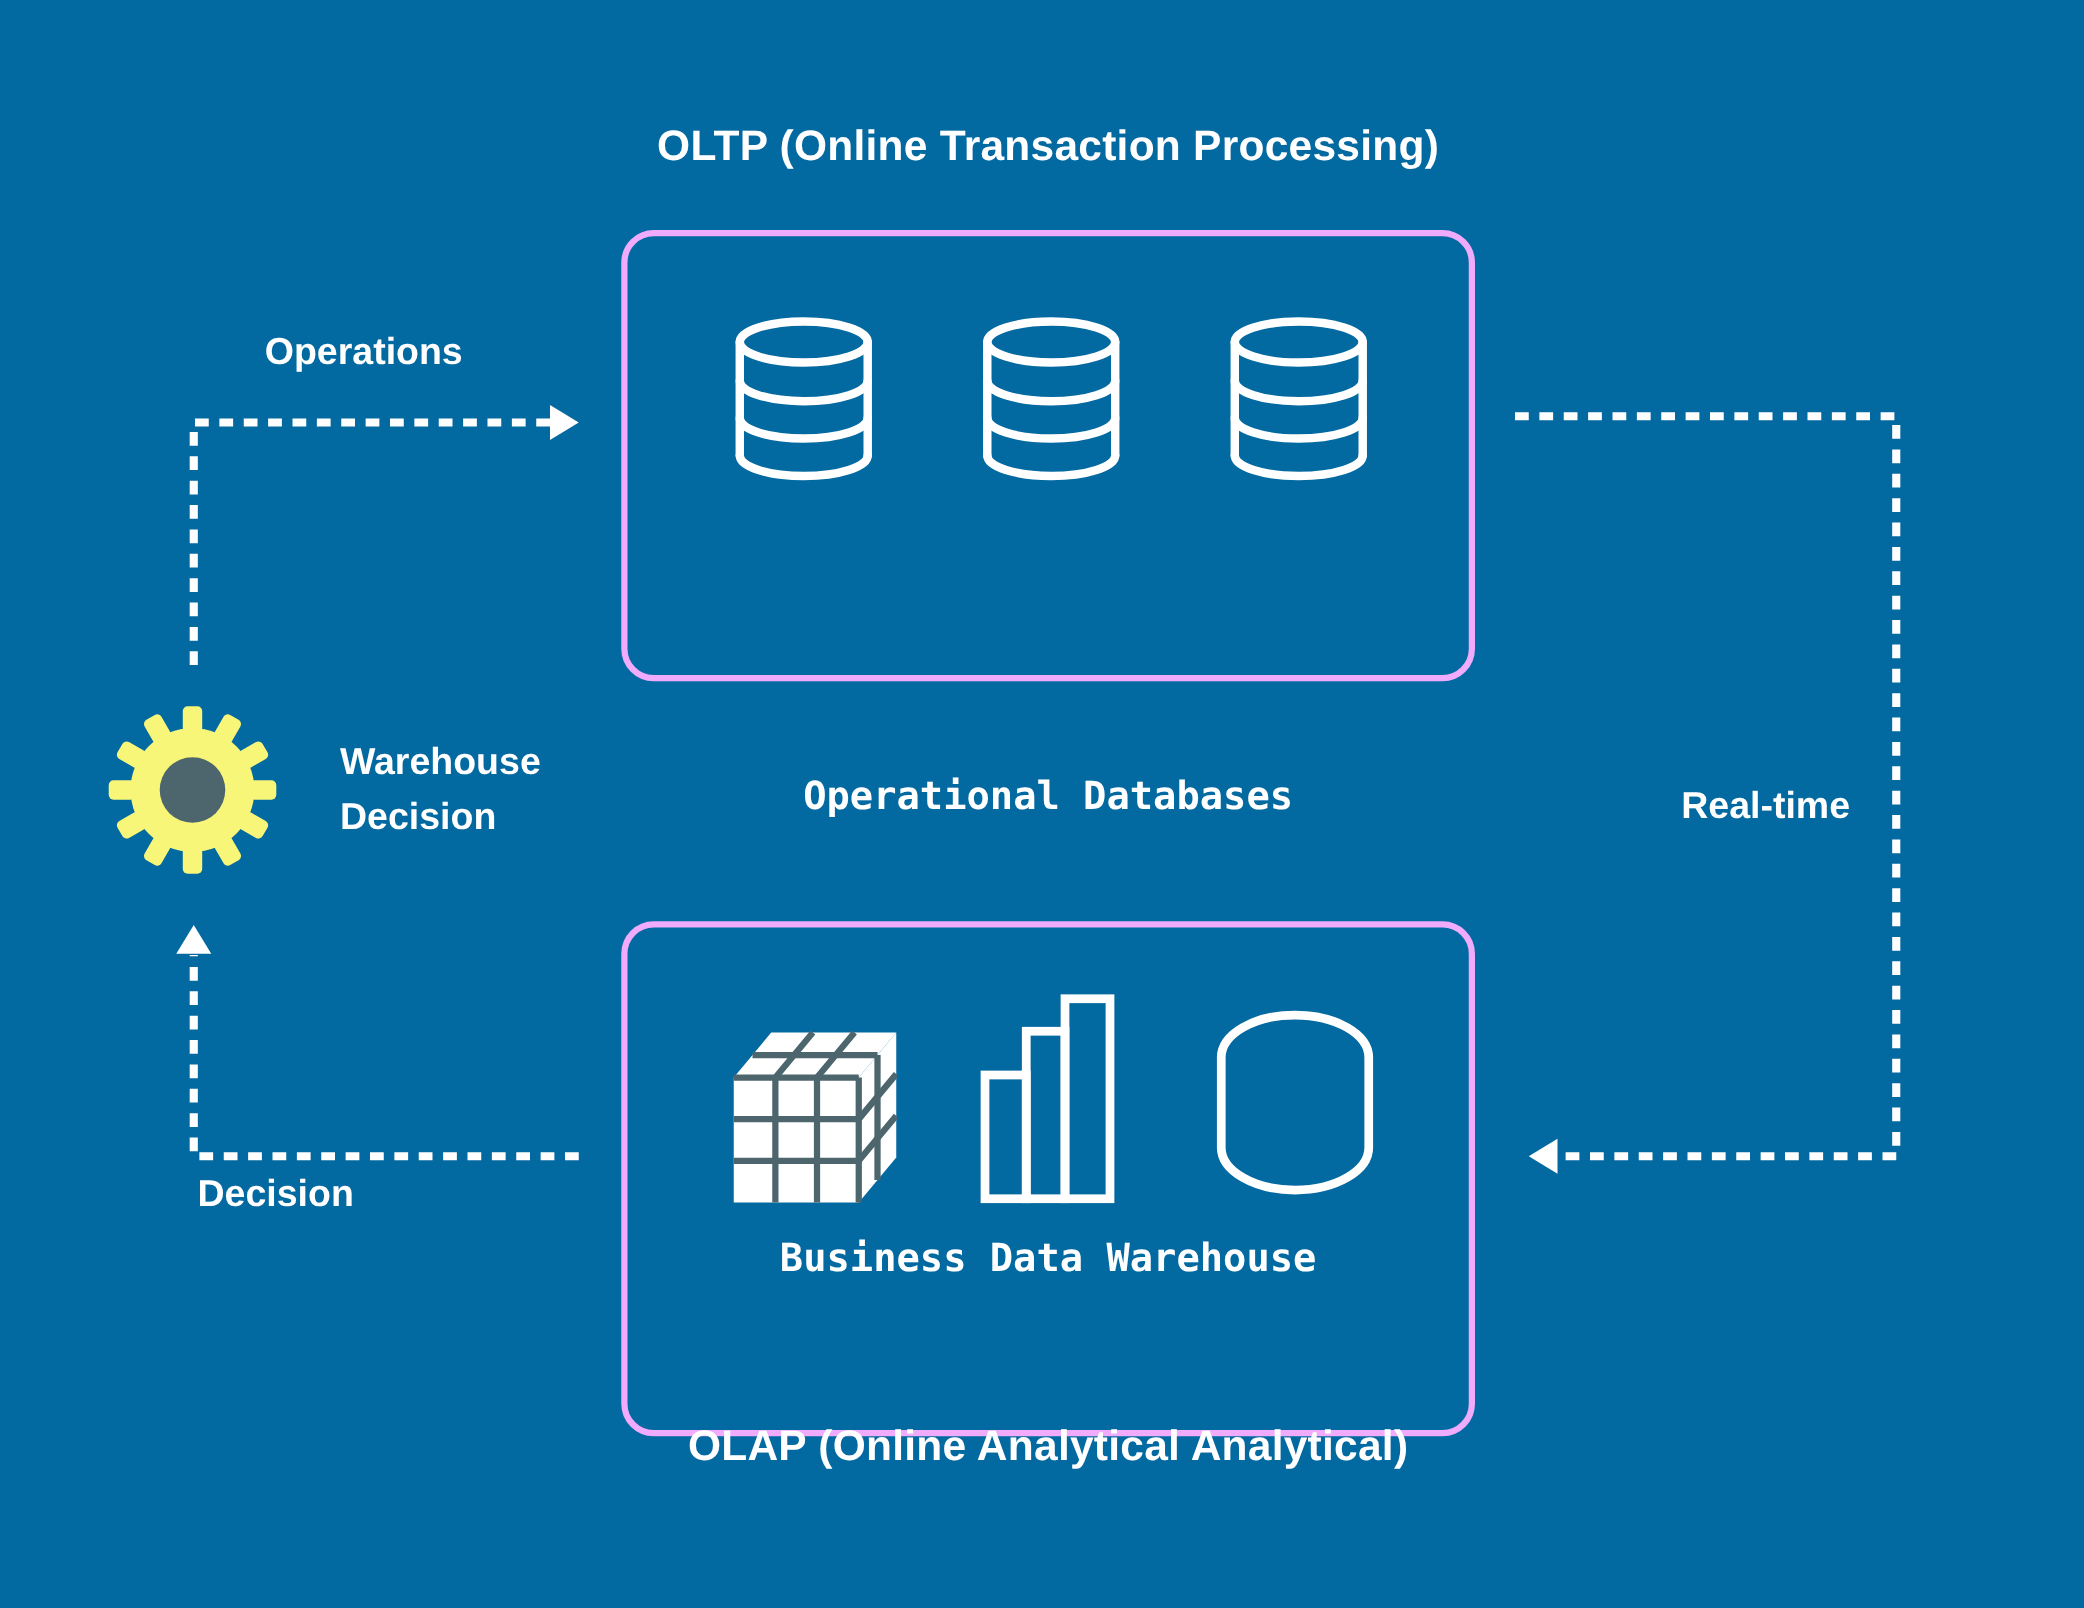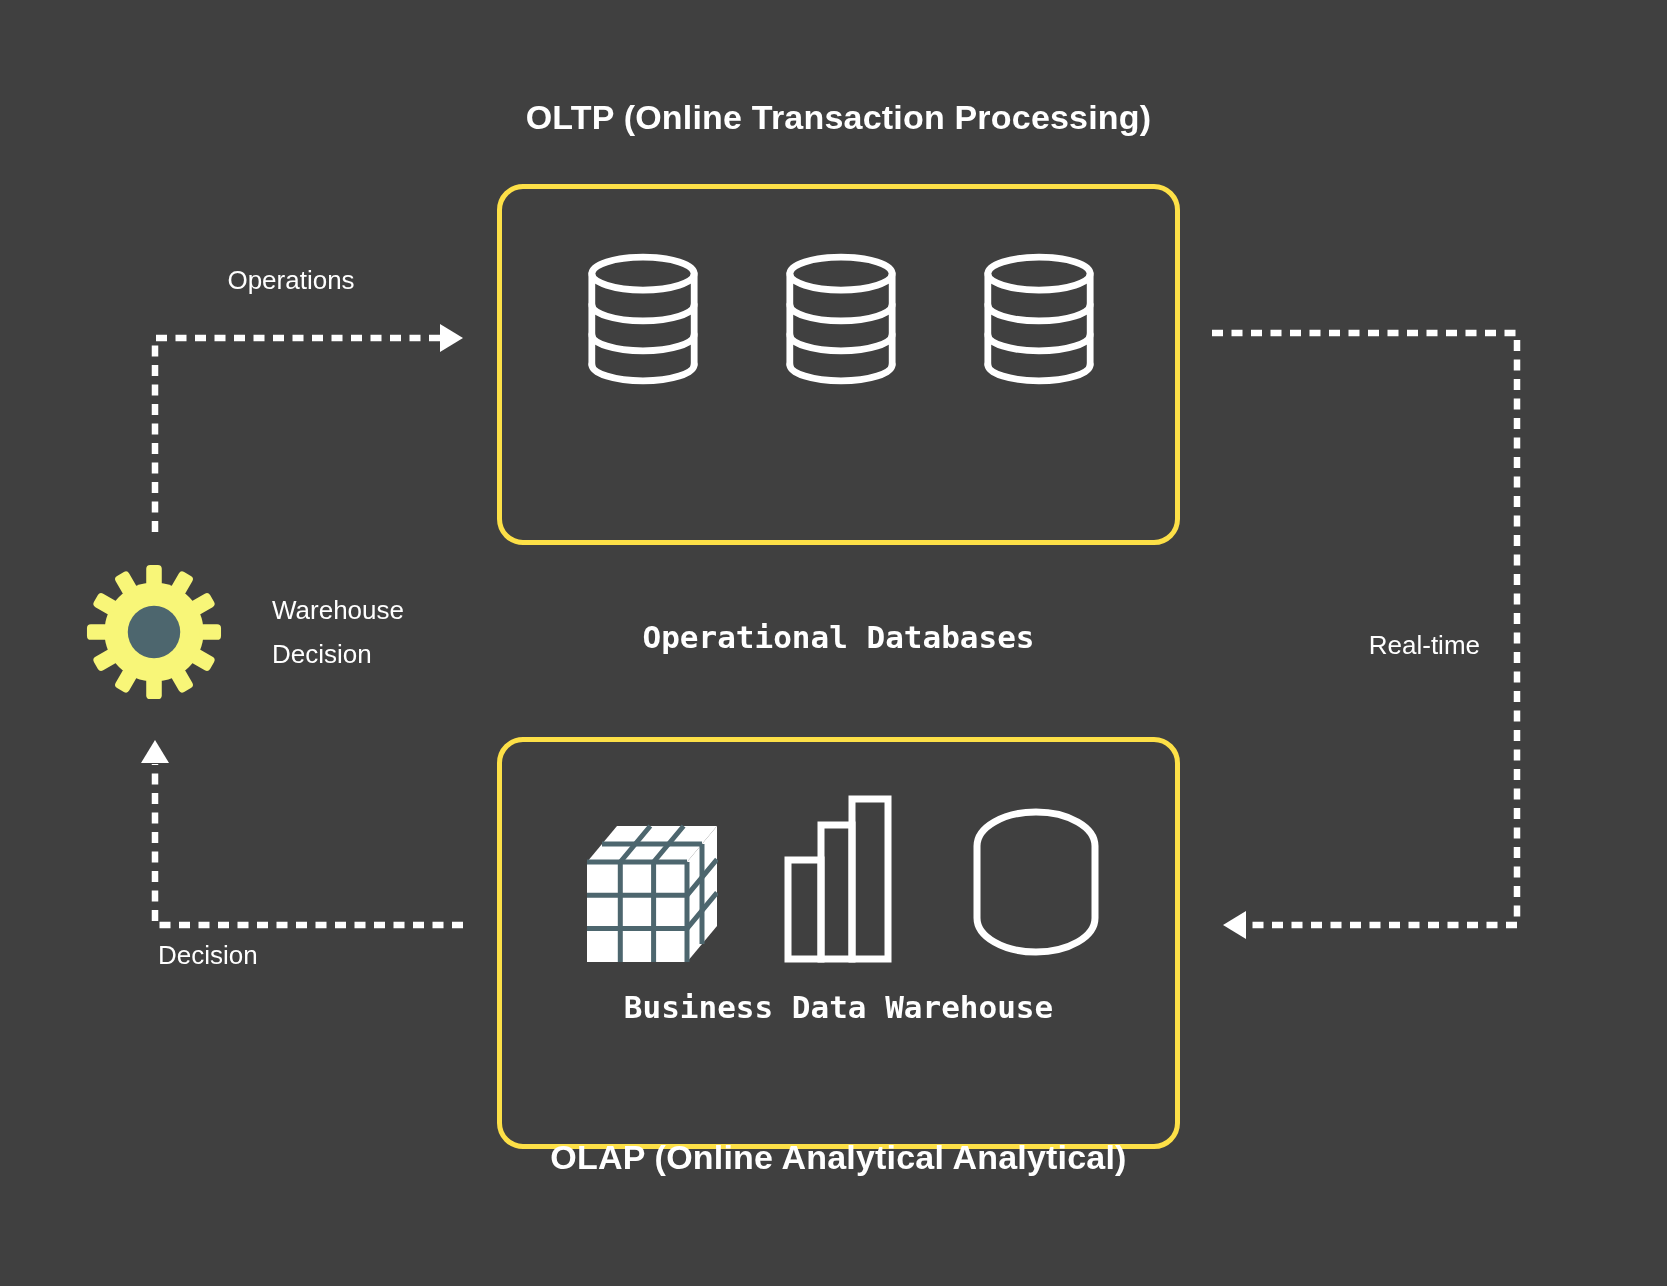--- a/index.html
+++ b/index.html
@@ -1,46 +1,46 @@
 <!DOCTYPE html>
 <html><head>
 <meta charset="utf-8">
 <style>
   html,body{margin:0;padding:0;background:#4d666e;}
   .stage{
-    position:relative;width:1667px;height:1286px;background:#404040;
+    position:relative;width:1667px;height:1286px;background:#0369a1;
     font-family:"Liberation Sans", sans-serif;overflow:hidden;
   }
   .title{
     position:absolute;left:497px;width:683px;text-align:center;
     color:#ffffff;font-size:34px;font-weight:bold;letter-spacing:0.2px;
   }
   .title-top{top:98px;}
   .title-bottom{top:1138px;}
   .frame{
     position:absolute;left:497px;width:683px;
-    border:5px solid #fde047;border-radius:26px;box-sizing:border-box;
+    border:5px solid #f0abfc;border-radius:26px;box-sizing:border-box;
   }
   .frame-oltp{top:184px;height:361px;}
   .frame-olap{top:737px;height:412px;}
   .caption{
     position:absolute;left:0;width:100%;text-align:center;color:#ffffff;
     font-family:"DejaVu Sans Mono", monospace;font-weight:bold;font-size:31px;
   }
   .caption-oltp{top:430px;}
   .caption-olap{top:247px;}
   .icon{position:absolute;}
   .db-row-icon1{left:85px;top:62px;}
   .db-row-icon2{left:283px;top:62px;}
   .db-row-icon3{left:481px;top:62px;}
   .cube-pos{left:84px;top:82px;}
   .bars-pos{left:282px;top:53px;}
   .barrel-pos{left:471px;top:66px;}
   .label{
-    position:absolute;color:#ffffff;font-weight:normal;font-size:26px;
+    position:absolute;color:#ffffff;font-weight:bold;font-size:30px;
   }
   .label-operations{left:171px;top:265px;width:240px;text-align:center;}
   .label-bp{left:272px;top:588px;line-height:44px;}
   .label-cdc{left:1180px;top:624px;width:300px;text-align:right;line-height:42px;}
   .label-decision{left:158px;top:933px;width:300px;text-align:left;line-height:45px;}
   .gear-pos{position:absolute;left:86px;top:564px;}
   .arrow-layer{position:absolute;left:0;top:0;}
 </style>
 </head>
 <body>

